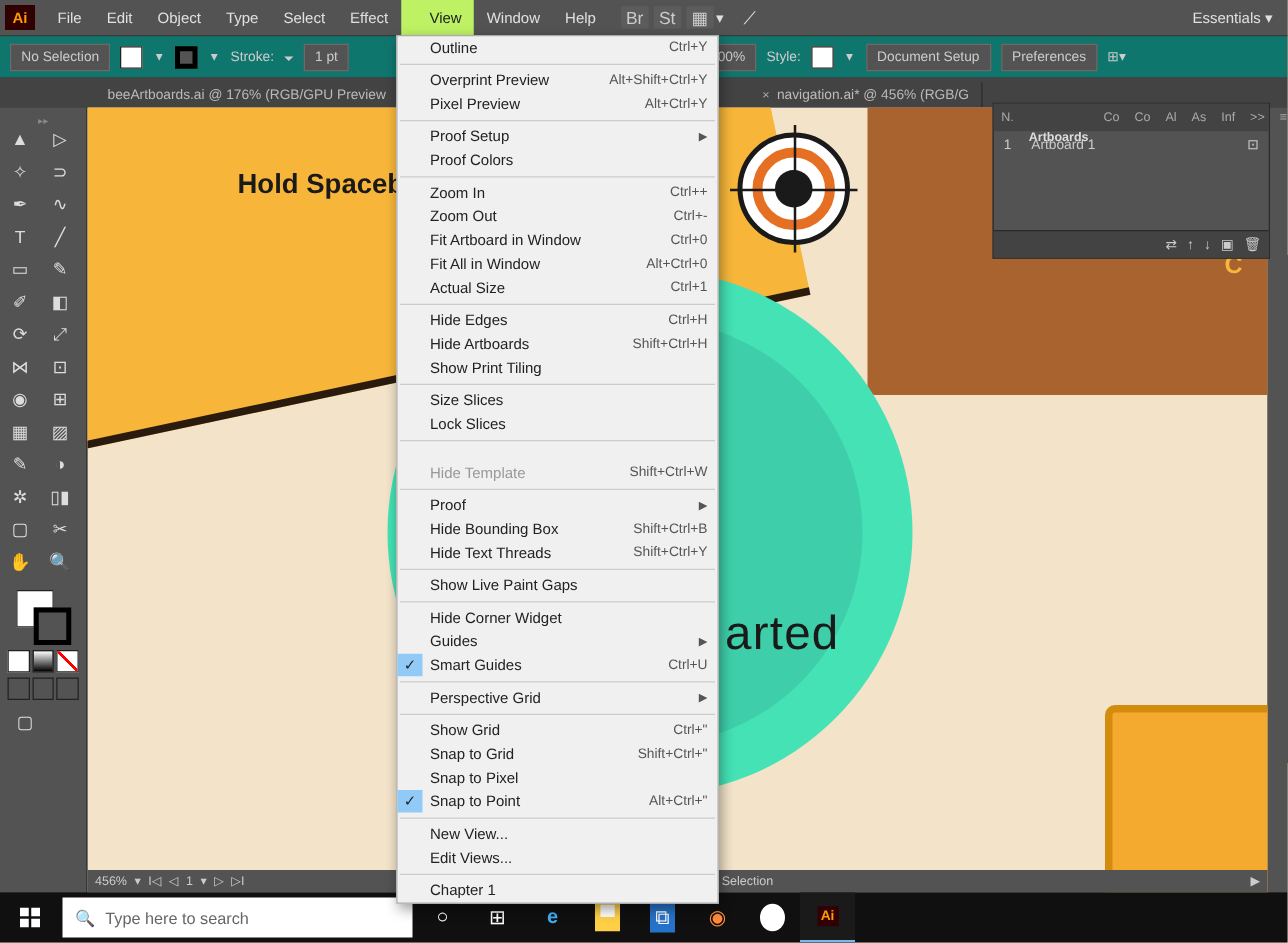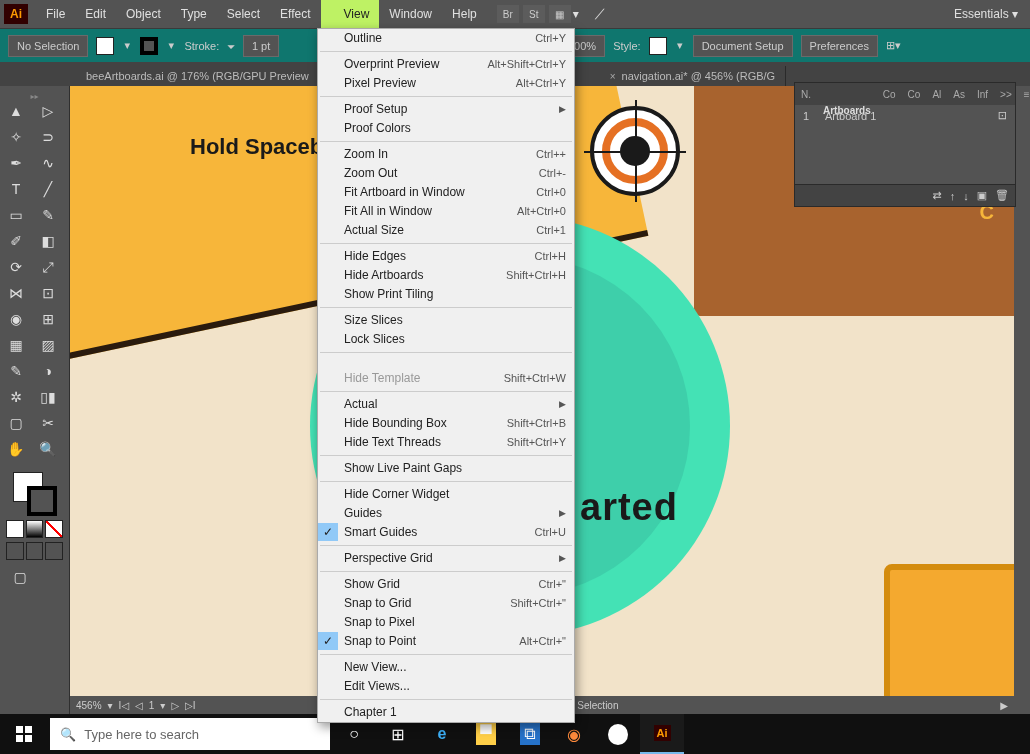--- a/index.html
+++ b/index.html
@@ -4,21 +4,21 @@
 <style>
 * { margin: 0; padding: 0; box-sizing: border-box; font-family: 'Segoe UI', Tahoma, sans-serif; user-select: none; }
 body { width: 1030px; height: 754px; background: #323232; overflow: hidden; position: relative; }
 
 
 .menubar { height: 28px; background: #535353; display: flex; align-items: center; padding: 0 4px; color: #e0e0e0; font-size: 12px; }
 .ai-logo { width: 24px; height: 20px; background: #310000; color: #ff9a00; font-weight: bold; font-size: 12px; display: flex; align-items: center; justify-content: center; margin-right: 8px; }
 .menu-item { padding: 0 10px; height: 100%; display: flex; align-items: center; cursor: pointer; }
 .menu-item.active { background: #bef264; color: #222; padding-left: 23px; }
 .menubar .spacer { flex: 1; }
-.sq-icon { width: 22px; height: 18px; background: #5c5c5c; display: flex; align-items: center; justify-content: center; font-size: 10px; color: #ccc; }
+.sq-icon { width: 22px; height: 18px; background: #5c5c5c; display: flex; align-items: center; justify-content: center; font-size: 14px; color: #ccc; }
 
 
 .controlbar { height: 34px; background: #0f766e; border-top: 1px solid #3a3a3a; display: flex; align-items: center; padding: 0 8px; color: #ccc; font-size: 11px; gap: 8px; }
 .chip { padding: 2px 8px; background: #535353; border: 1px solid #6a6a6a; height: 22px; display: flex; align-items: center; }
 .swatch { width: 18px; height: 18px; border: 1px solid #222; }
 .dd { width: 10px; height: 10px; display: inline-flex; align-items: center; justify-content: center; }
 
 
 .doctabs { height: 24px; background: #434343; display: flex; align-items: end; color: #bbb; font-size: 11px; padding-left: 76px; }
 .tab { padding: 4px 10px; background: #434343; border-right: 1px solid #2a2a2a; display: flex; align-items: center; gap: 6px; }
@@ -32,21 +32,21 @@
 .canvas { flex: 1; background: #6b6b6b; position: relative; overflow: hidden; }
 .rightcol { width: 16px; background: #535353; }
 
 
 .art { position: absolute; inset: 0; background: #f2e3c9; }
 .diag-orange { position: absolute; top: -120px; left: -90px; width: 640px; height: 340px; background: #f7b63a; transform: rotate(-12deg); border-bottom: 6px solid #2a1b0e; }
 .brown-right { position: absolute; top: -30px; right: -40px; width: 360px; height: 260px; background: #a8632e; border-radius: 6px; }
 .circle-teal { position: absolute; top: 130px; left: 240px; width: 420px; height: 420px; background: #44e2b5; border-radius: 50%; }
 .circle-inner { position: absolute; top: 170px; left: 280px; width: 340px; height: 340px; background: #3ecfaa; border-radius: 50%; }
 .canvas-text { position: absolute; top: 48px; left: 120px; font-size: 22px; font-weight: 800; color: #1a1a1a; font-family: Arial Black, sans-serif; }
-.started-text { position: absolute; top: 400px; left: 510px; font-size: 38px; font-weight: 700; color: #1a1a1a; font-family: 'Arial Black', sans-serif; letter-spacing: 1px; }
+.started-text { position: absolute; top: 400px; left: 510px; font-size: 38px; font-weight: 400; color: #1a1a1a; font-family: 'Arial Black', sans-serif; letter-spacing: 1px; }
 .target { position: absolute; top: 20px; left: 520px; width: 90px; height: 90px; }
 .target .ring { position: absolute; border-radius: 50%; }
 .zo-text { position: absolute; top: 92px; right: 10px; color: #f7b63a; font-weight: 800; font-size: 20px; text-align: left; }
 .orange-box { position: absolute; bottom: -20px; right: -20px; width: 150px; height: 170px; background: #f4a92f; border: 6px solid #d48c0e; border-radius: 8px; }
 
 
 .dropdown { position: absolute; top: 28px; left: 317px; width: 258px; background: #f0f0f0; border: 1px solid #aaa; box-shadow: 2px 4px 10px rgba(0,0,0,0.4); font-size: 12px; color: #222; z-index: 100; }
 .dd-item { display: flex; padding: 2px 8px 2px 26px; position: relative; line-height: 15px; }
 .dd-item.disabled { color: #999; margin-top: 16px; }
 .dd-item .shortcut { margin-left: auto; color: #555; font-size: 11px; }
@@ -319,21 +319,21 @@
     <div class="dd-item">
       <span>Lock Slices</span>
     </div>
     <div class="dd-sep"></div>
     <div class="dd-item disabled">
       <span>Hide Template</span>
       <span class="shortcut">Shift+Ctrl+W</span>
     </div>
     <div class="dd-sep"></div>
     <div class="dd-item">
-      <span>Actual</span>
+      <span>Proof</span>
       <span class="sub">▶</span>
     </div>
     <div class="dd-item">
       <span>Hide Bounding Box</span>
       <span class="shortcut">Shift+Ctrl+B</span>
     </div>
     <div class="dd-item">
       <span>Hide Text Threads</span>
       <span class="shortcut">Shift+Ctrl+Y</span>
     </div>

